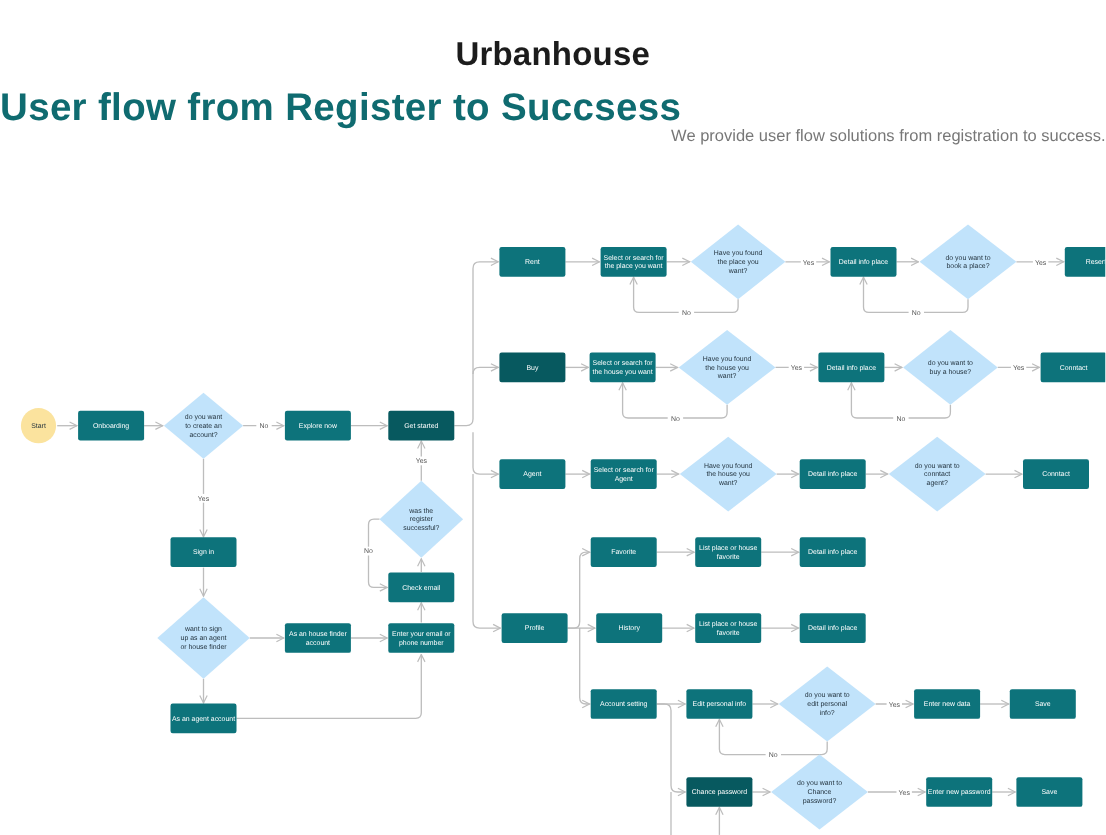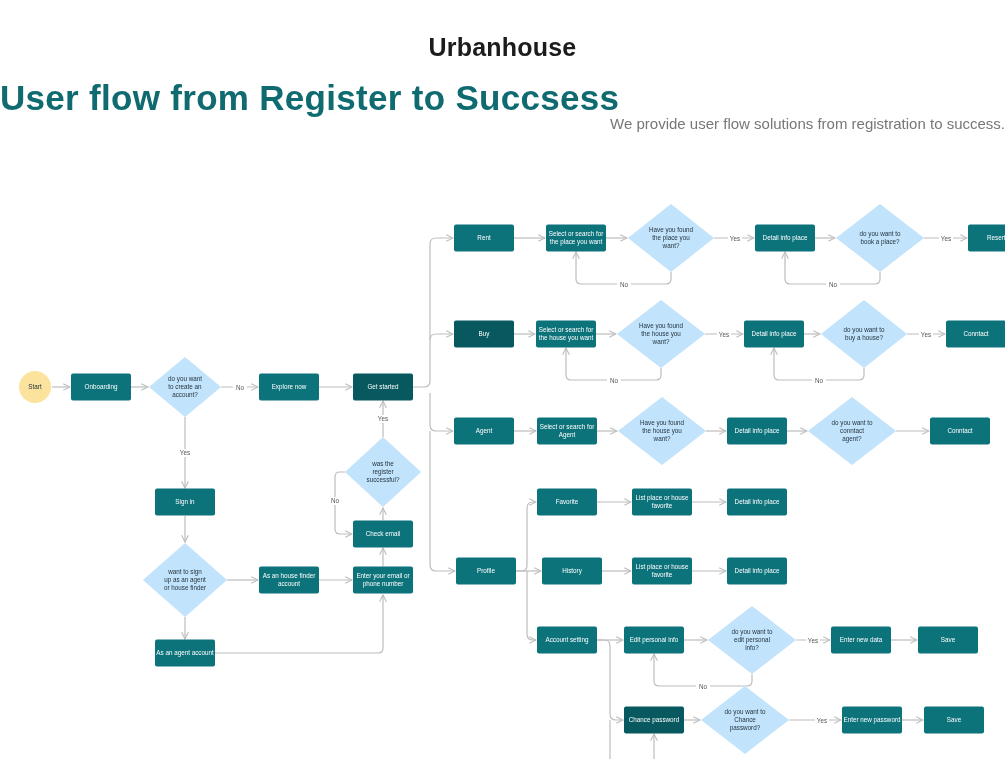--- a/index.html
+++ b/index.html
@@ -1,17 +1,17 @@
 <!DOCTYPE html>
 <html><head>
 <meta charset="utf-8">
 <style>
   html, body { margin:0; padding:0; background:#ffffff; }
   body { width:1005px; height:759px; overflow:hidden; position:relative; font-family:"Liberation Sans", sans-serif; }
-  .brand { position:absolute; top:33px; left:0; width:1005px; text-align:center; font-size:25px; font-weight:700; color:#1c1c1c; letter-spacing:0.2px; }
+  .brand { position:absolute; top:33px; left:0; width:1005px; text-align:center; font-size:30px; font-weight:700; color:#1c1c1c; letter-spacing:0.2px; }
   .title { position:absolute; top:78px; left:0; width:1005px; font-size:35px; font-weight:700; color:#0f6b70; letter-spacing:0.3px; }
   .subtitle { position:absolute; top:115px; left:0; width:1005px; text-align:right; font-size:15px; color:#777777; }
   svg#flow { position:absolute; left:0; top:0; }
   .node-text { font-family:"Liberation Sans", sans-serif; font-size:6.3px; fill:#ffffff; }
   .dec-text { font-family:"Liberation Sans", sans-serif; font-size:6.3px; fill:#1f2f3a; }
   .lbl-text { font-family:"Liberation Sans", sans-serif; font-size:6.3px; fill:#555555; }
   .edge { fill:none; stroke:#bdbdbd; stroke-width:1.2; }
 </style>
 </head>
 <body>

